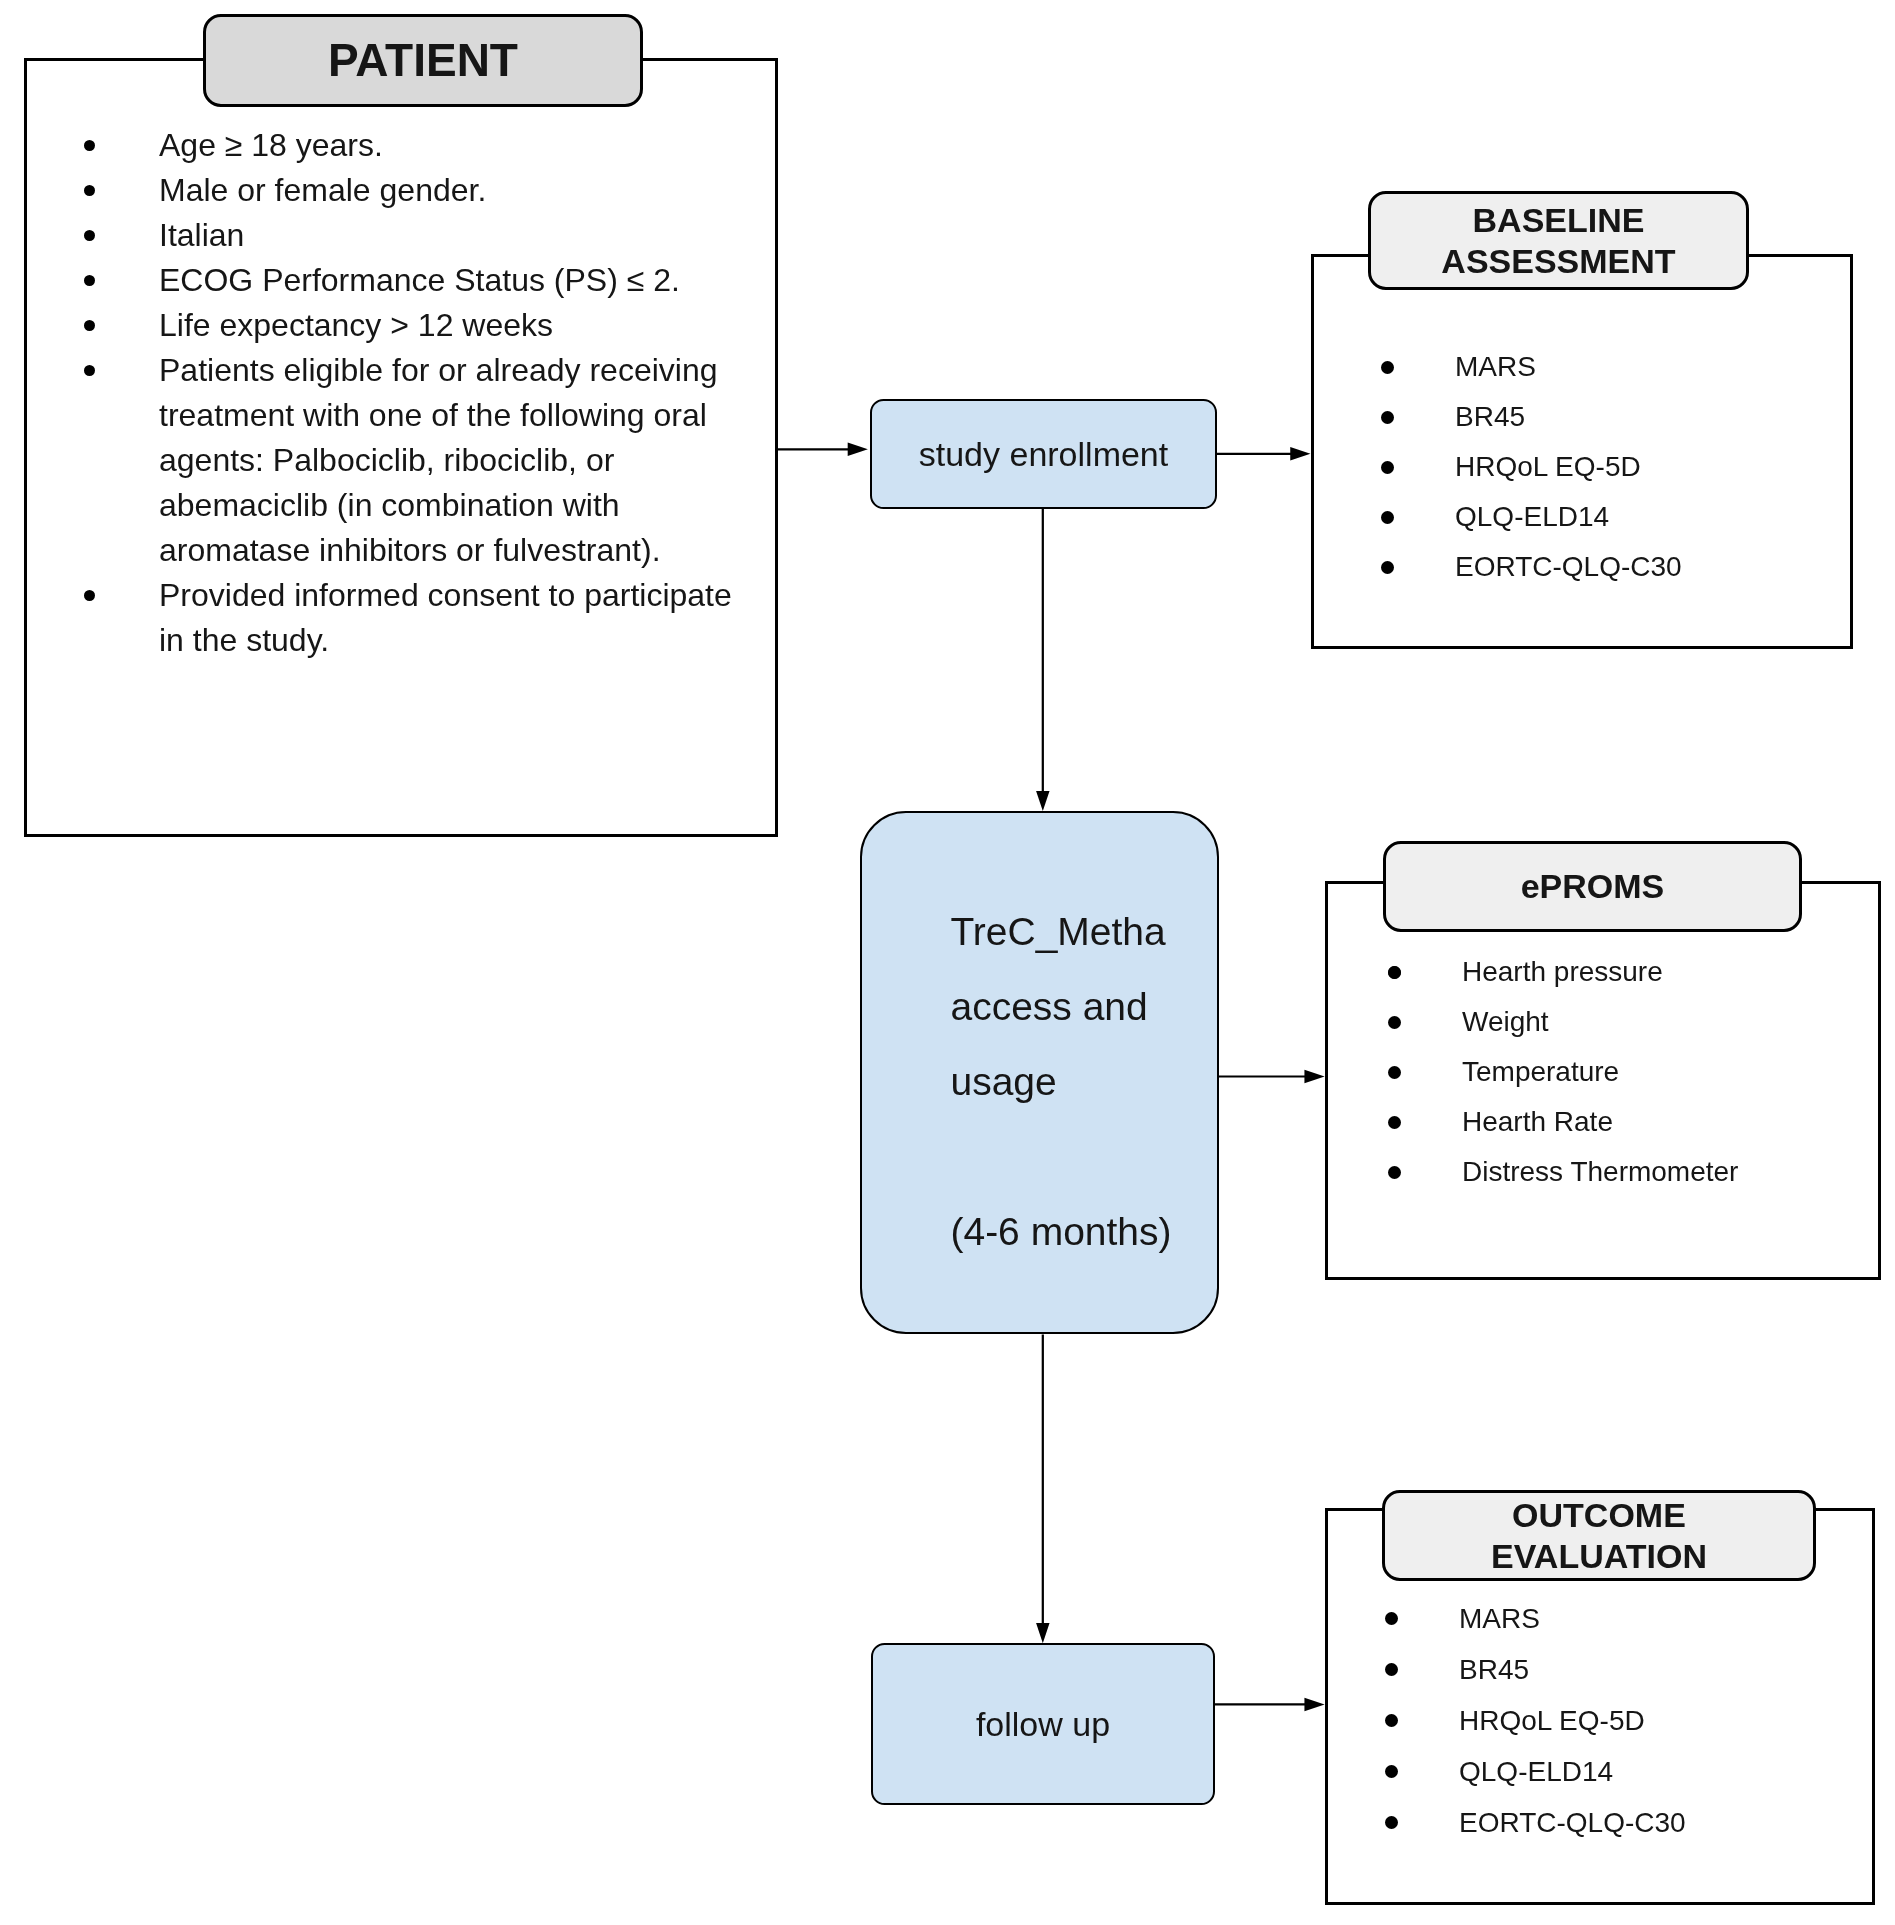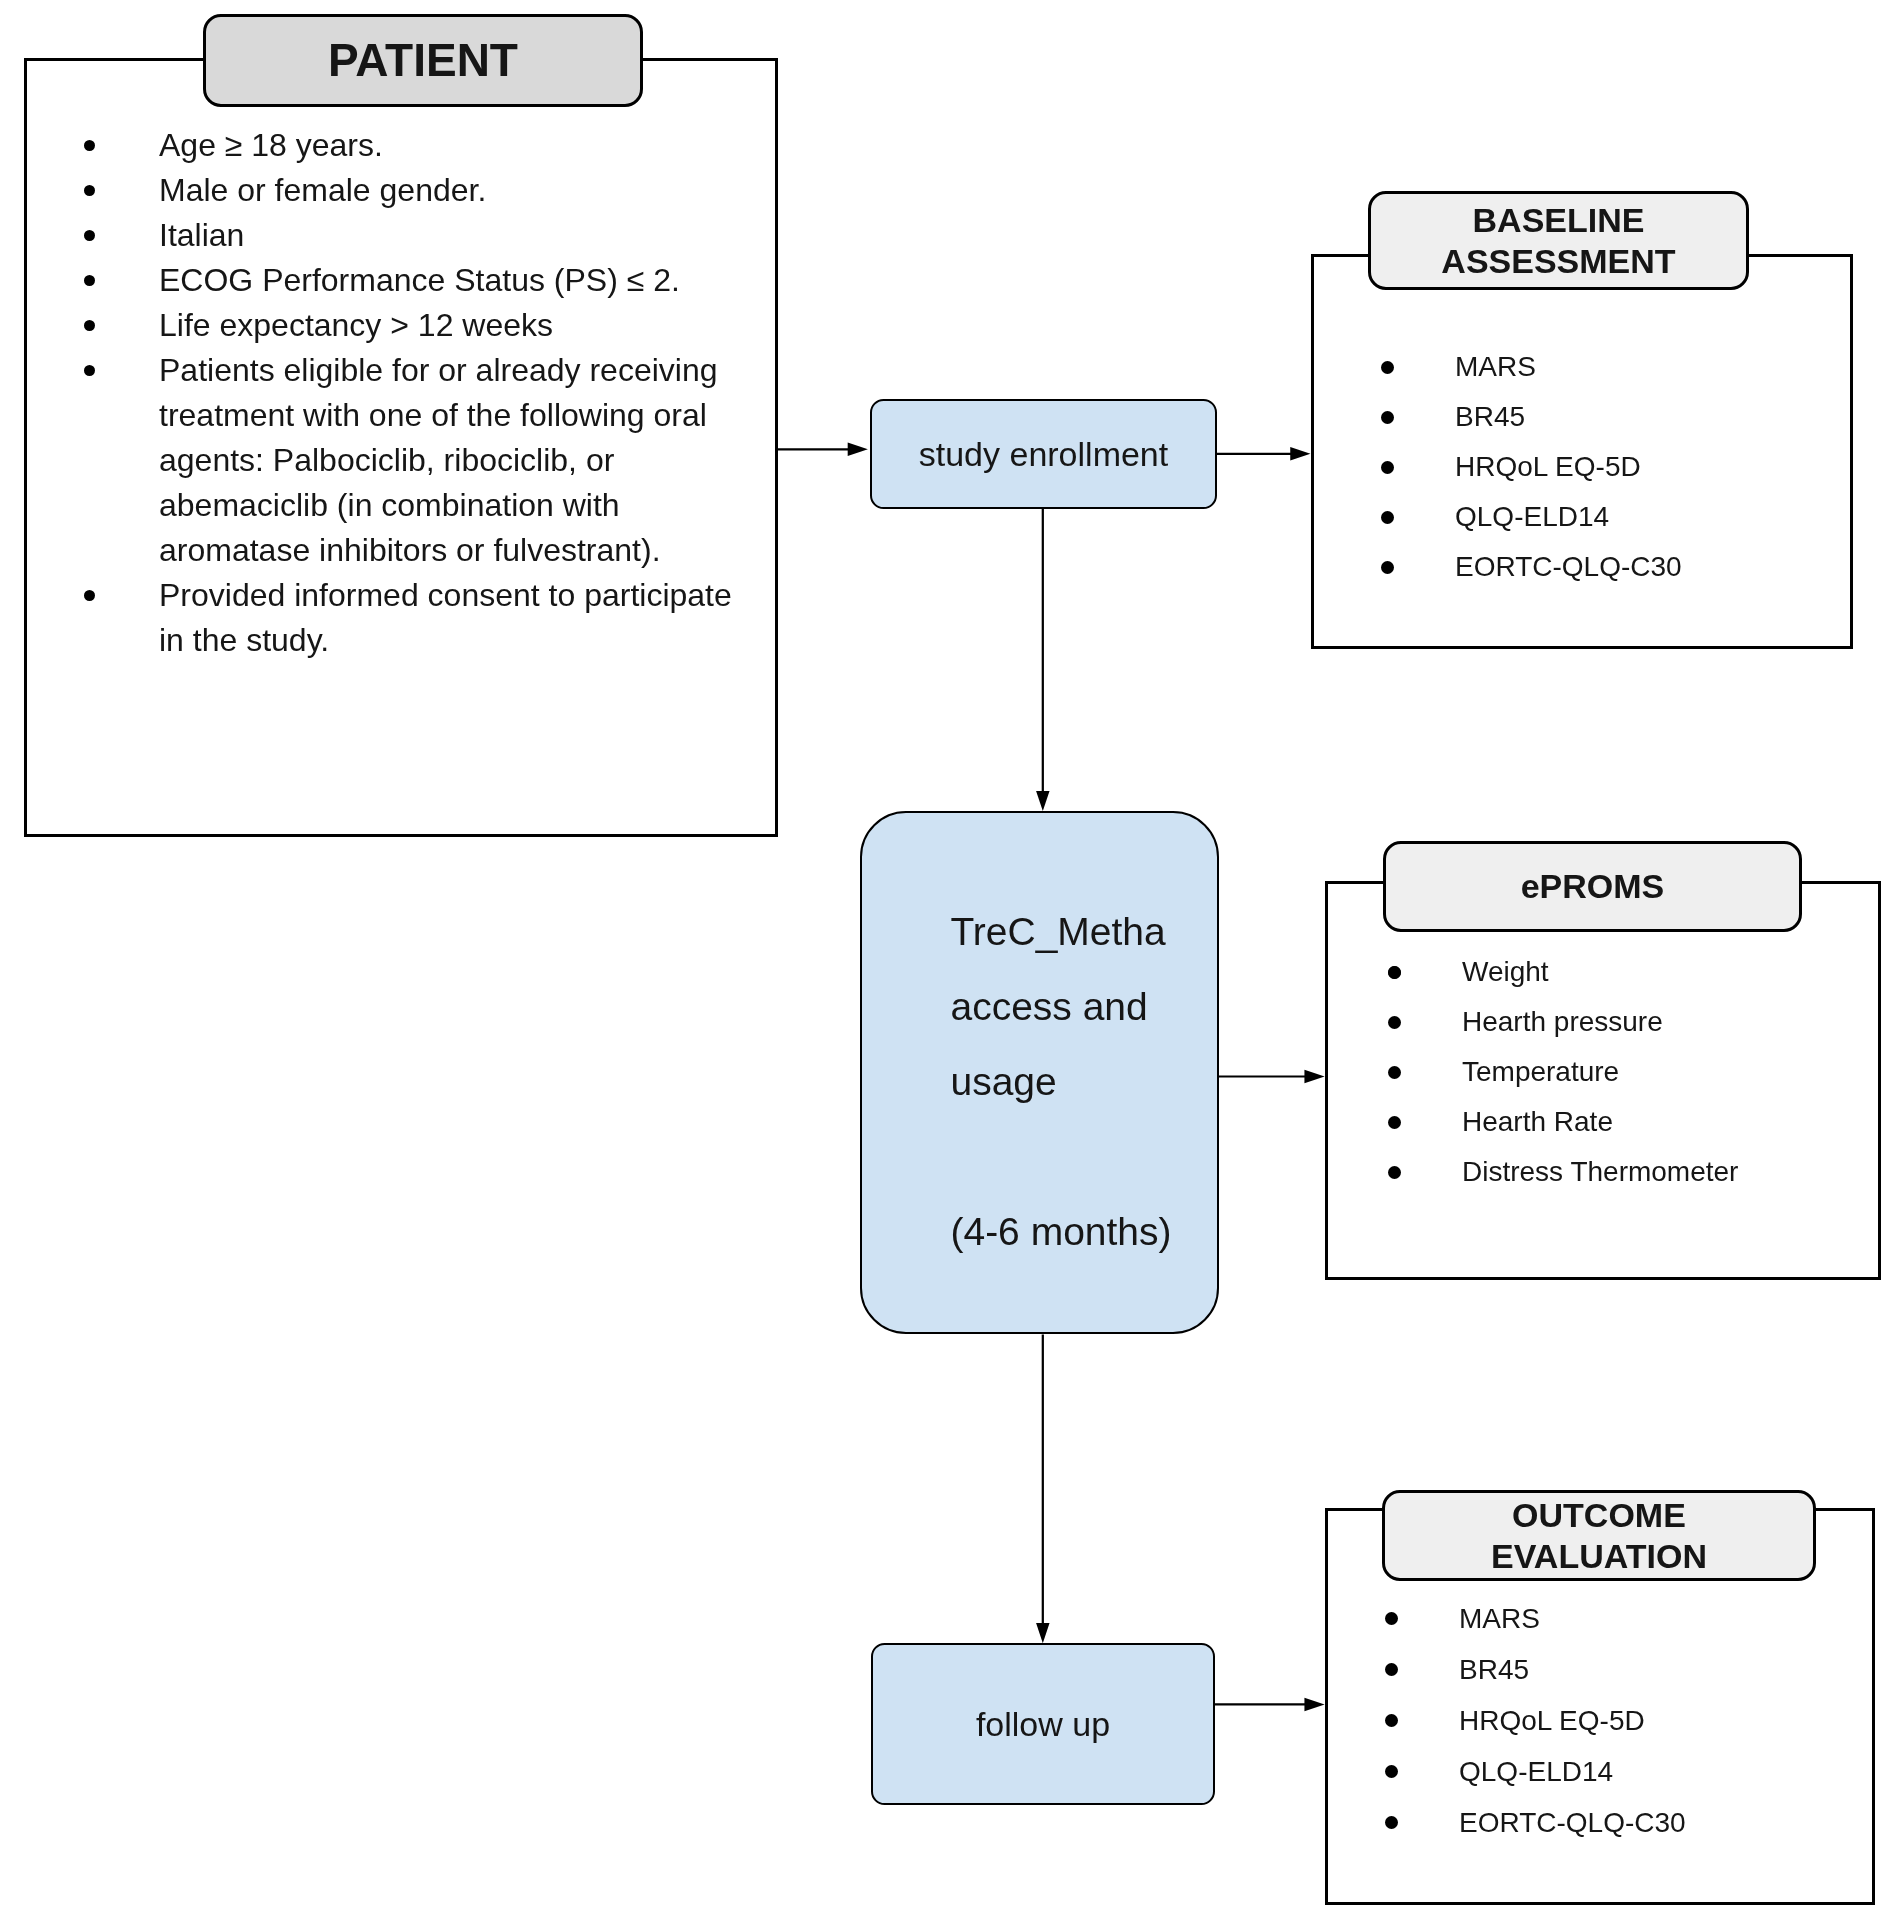--- a/index.html
+++ b/index.html
@@ -214,26 +214,26 @@
     <span>ePROMS</span>
   </div>
   <div class="list side-list" id="eproms-list">
 
       <div class="item">
         <span class="dot"></span>
       </div>
 
       <div class="item">
         <span class="dot"></span>
+        <span class="txt">Hearth pressure</span>
+      </div>
+
+      <div class="item">
+        <span class="dot"></span>
         <span class="txt">Weight</span>
-      </div>
-
-      <div class="item">
-        <span class="dot"></span>
-        <span class="txt">Hearth pressure</span>
       </div>
 
       <div class="item">
         <span class="dot"></span>
         <span class="txt">Temperature</span>
       </div>
 
       <div class="item">
         <span class="dot"></span>
         <span class="txt">Hearth Rate</span>

